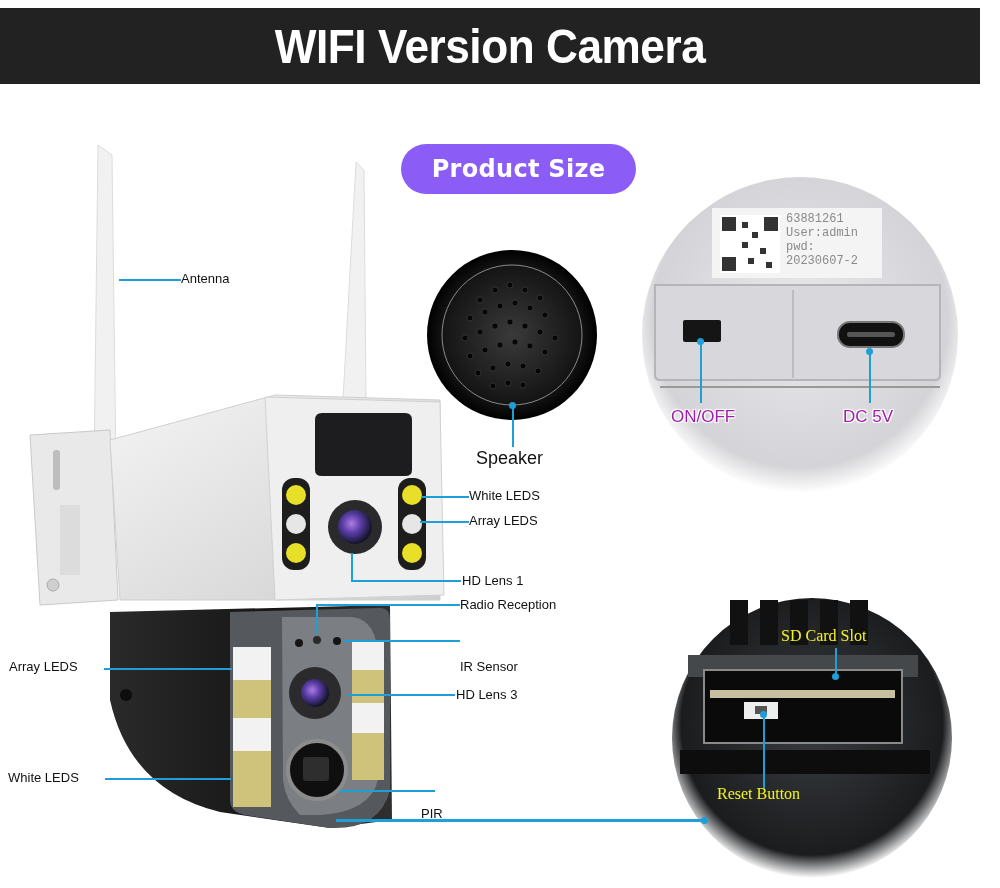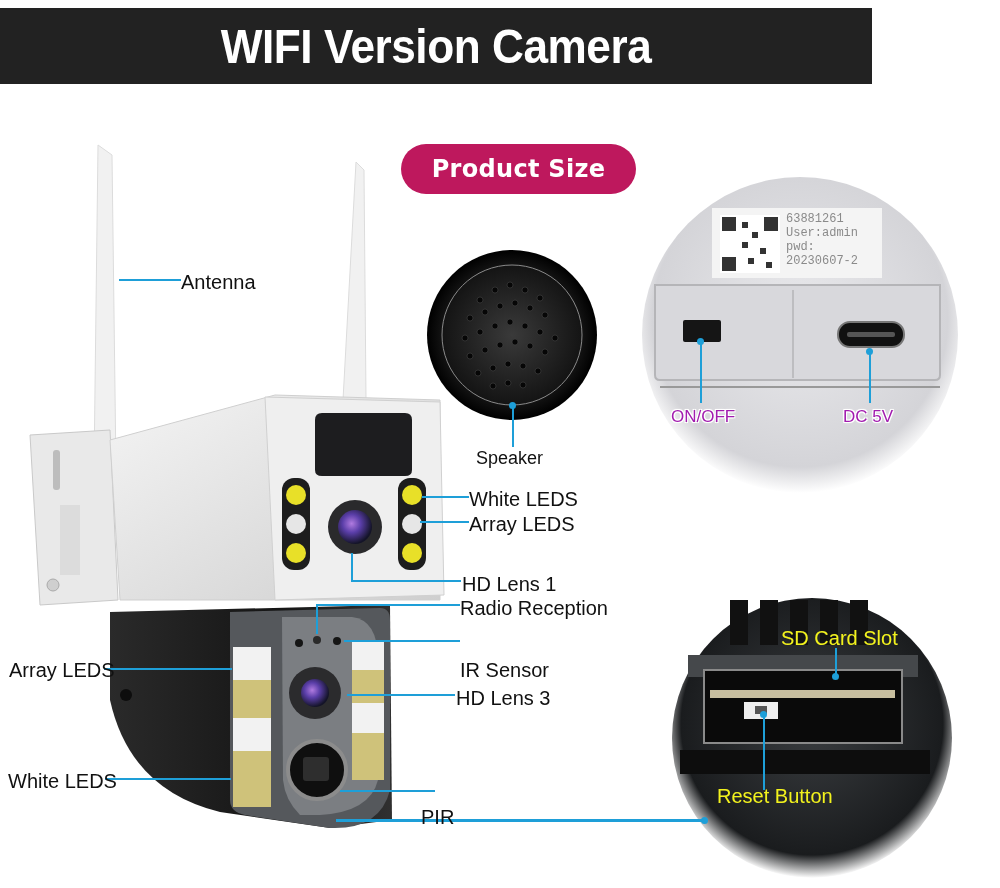--- a/index.html
+++ b/index.html
@@ -1,36 +1,36 @@
 <!DOCTYPE html>
 <html><head>
 <meta charset="utf-8">
 <style>
   * { box-sizing: border-box; margin: 0; padding: 0; }
   html, body { width: 1000px; height: 888px; background: #ffffff; overflow: hidden; }
   body { position: relative; font-family: "Liberation Sans", sans-serif; }
 
   .header-bar {
-    position: absolute; left: 0; top: 8px; width: 872px; height: 76px;
+    position: absolute; left: 0; top: 8px; width: 980px; height: 76px;
     background: #222222; display: flex; align-items: center; justify-content: center;
   }
   .header-title {
     color: #ffffff; font-family: "Liberation Sans", sans-serif; font-weight: 700;
     font-size: 48px; letter-spacing: -0.5px; transform: scaleX(0.92);
   }
 
   .pill {
     position: absolute; left: 401px; top: 144px; width: 235px; height: 50px;
-    border-radius: 25px; background: #be185d; display: flex; align-items: center; justify-content: center;
+    border-radius: 25px; background: #8b5cf6; display: flex; align-items: center; justify-content: center;
   }
   .pill span { color: #ffffff; font-weight: 700; font-size: 24px; font-family: "DejaVu Sans", sans-serif; letter-spacing: 0.3px; }
 
-  .label { position: absolute; font-size: 20px; color: #111111; white-space: nowrap; line-height: 1; font-family: "Liberation Sans", sans-serif; }
+  .label { position: absolute; font-size: 13px; color: #111111; white-space: nowrap; line-height: 1; font-family: "Liberation Sans", sans-serif; }
   .label.big { font-size: 18px; }
-  .label.yellow { color: #f2f21c; font-weight: 400; font-size: 20px; text-shadow: 0 0 1px #333; }
+  .label.yellow { color: #f2f21c; font-weight: 400; font-size: 16px; text-shadow: 0 0 1px #333; font-family: Liberation Serif, serif; }
   .label.outlined { color: #a21caf; font-size: 17px; text-shadow: -1px -1px 0 #fff, 1px -1px 0 #fff, -1px 1px 0 #fff, 1px 1px 0 #fff, 0 0 3px #fff; }
 
   .line { position: absolute; background: #1e9fd8; }
   .dot { position: absolute; width: 7px; height: 7px; border-radius: 50%; background: #1e9fd8; }
 
   svg { position: absolute; left: 0; top: 0; }
 </style>
 </head>
 <body>
 

